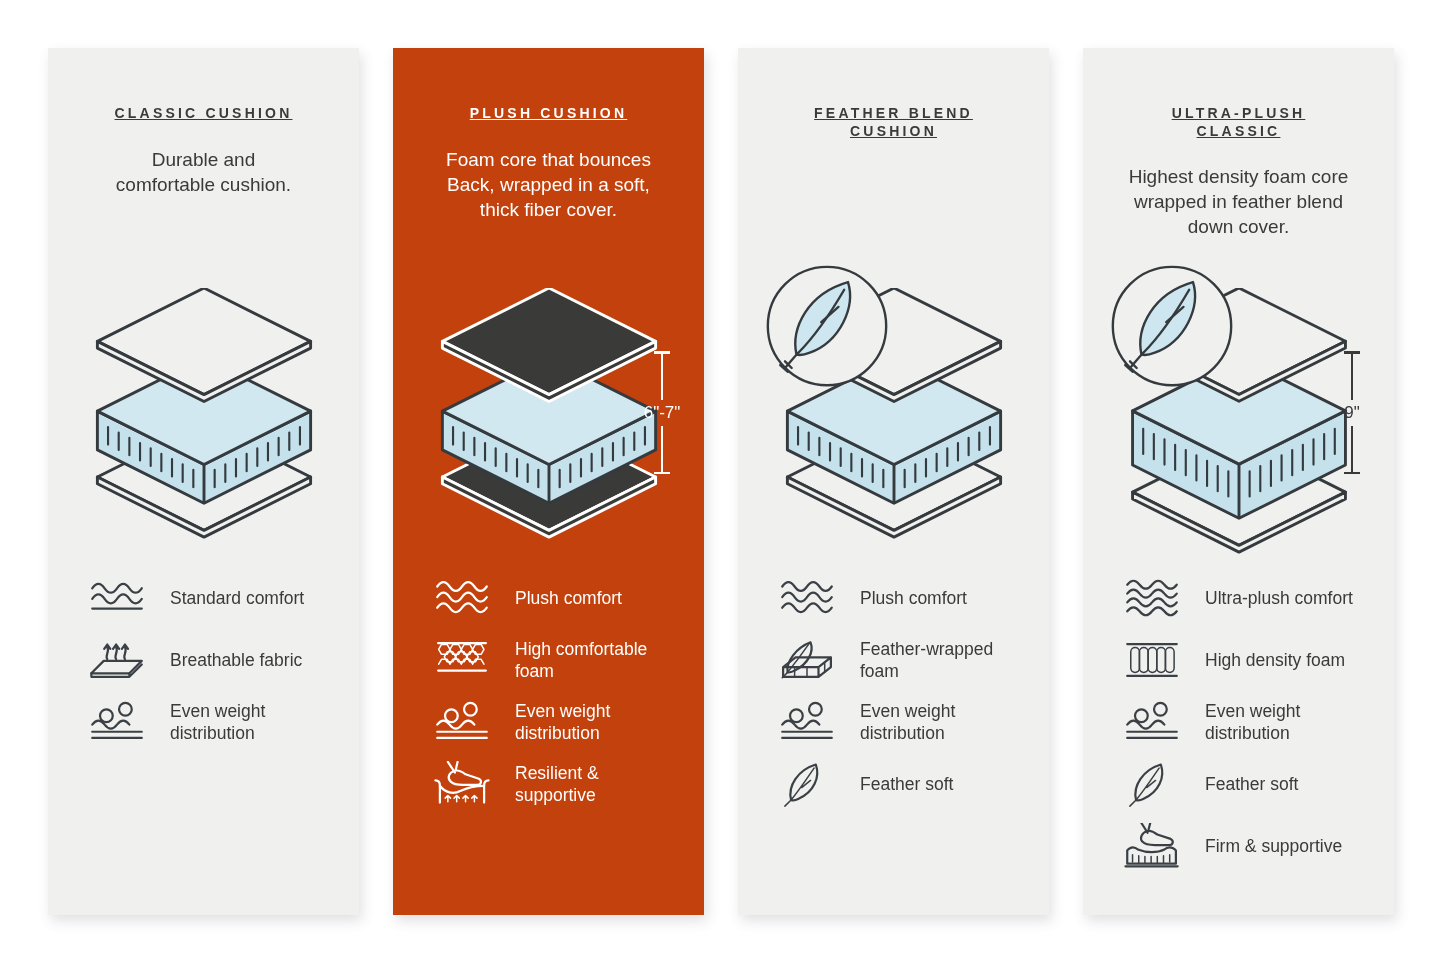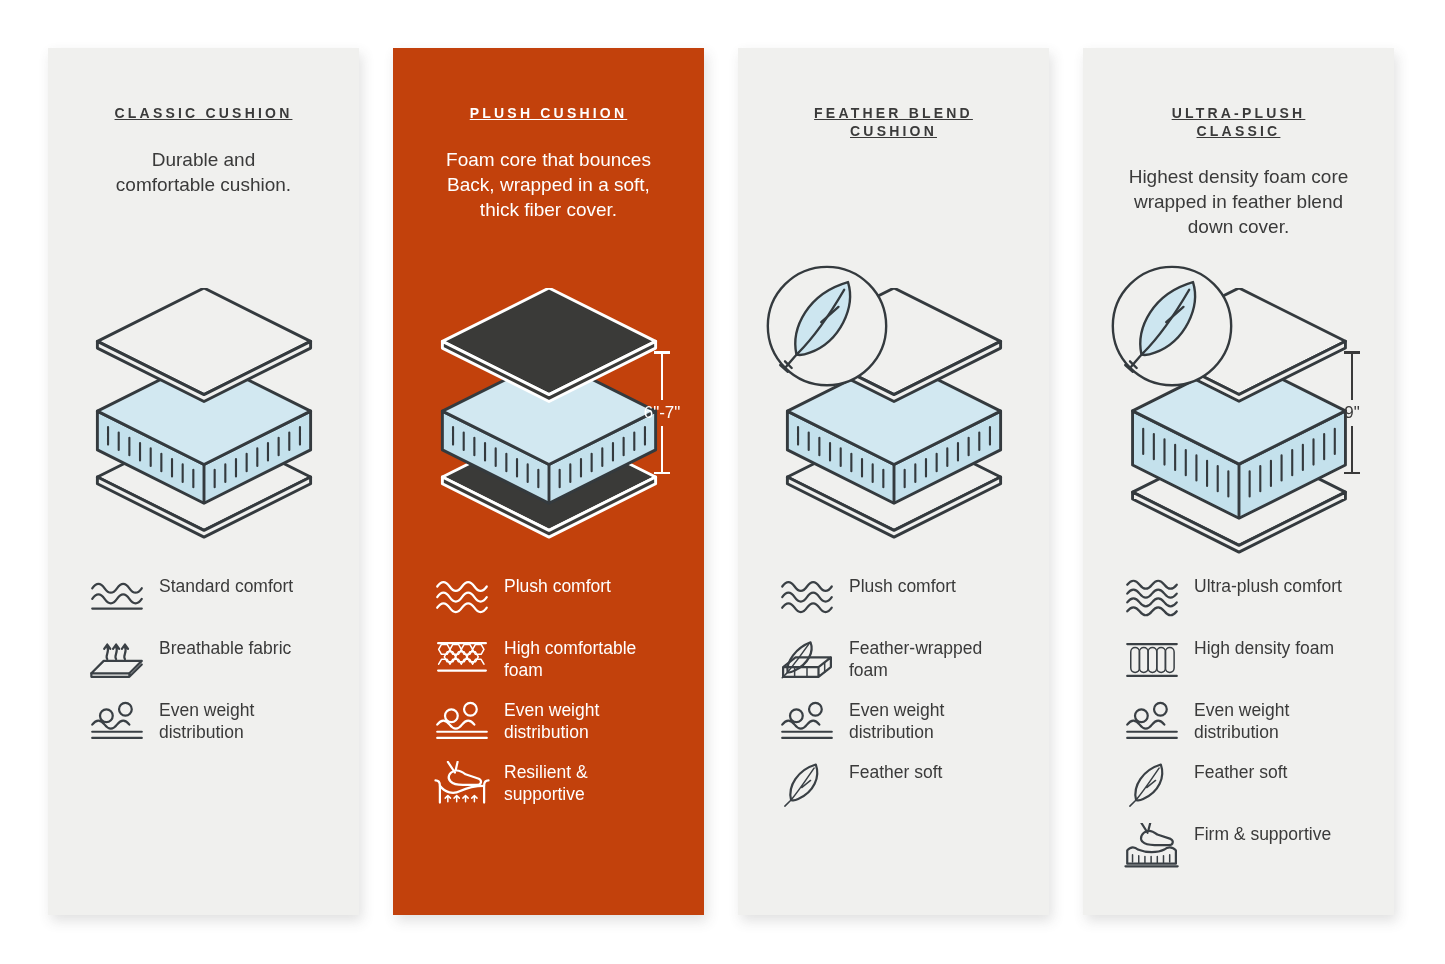--- a/index.html
+++ b/index.html
@@ -31,21 +31,21 @@
   .badge{position:absolute;left:6px;top:10px;width:126px;height:126px;}
   .ruler{
     position:absolute;right:-6px;top:98px;height:123px;width:56px;
     display:flex;flex-direction:column;align-items:center;color:#3a3a3a;
   }
   .panel.dark .ruler{color:#ffffff;}
   .ruler .cap{width:16px;height:2.5px;background:currentColor;flex:0 0 auto;}
   .ruler .rline{width:2.5px;flex:1 1 auto;background:currentColor;}
   .ruler .rlabel{font-size:17px;padding:3px 0;white-space:nowrap;}
   .features{display:flex;flex-direction:column;gap:16px;padding-left:20px;}
-  .feature{display:flex;align-items:flex-start;gap:13px;}
+  .feature{display:flex;align-items:center;gap:24px;}
   .ficon{width:58px;height:46px;flex:0 0 58px;color:#3a4045;}
   .panel.dark .ficon{color:#ffffff;}
   .flabel{font-size:17.5px;line-height:1.28;white-space:pre-line;}
   .defs{position:absolute;width:0;height:0;overflow:hidden;}
   .ic{fill:none;stroke:currentColor;stroke-width:2.5;stroke-linecap:round;stroke-linejoin:round;}
   .ic-thin{fill:none;stroke:currentColor;stroke-width:1.7;stroke-linecap:round;stroke-linejoin:round;}
   .plate{fill:var(--plate-fill);stroke:var(--plate-stroke);stroke-width:3;stroke-linejoin:round;}
   .foam-side{fill:#c4e1ec;stroke:#343a3e;stroke-width:3;stroke-linejoin:round;}
   .foam-top{fill:#d2e8f1;stroke:#343a3e;stroke-width:3;stroke-linejoin:round;}
   .foam-line{fill:none;stroke:#343a3e;stroke-width:3;}

